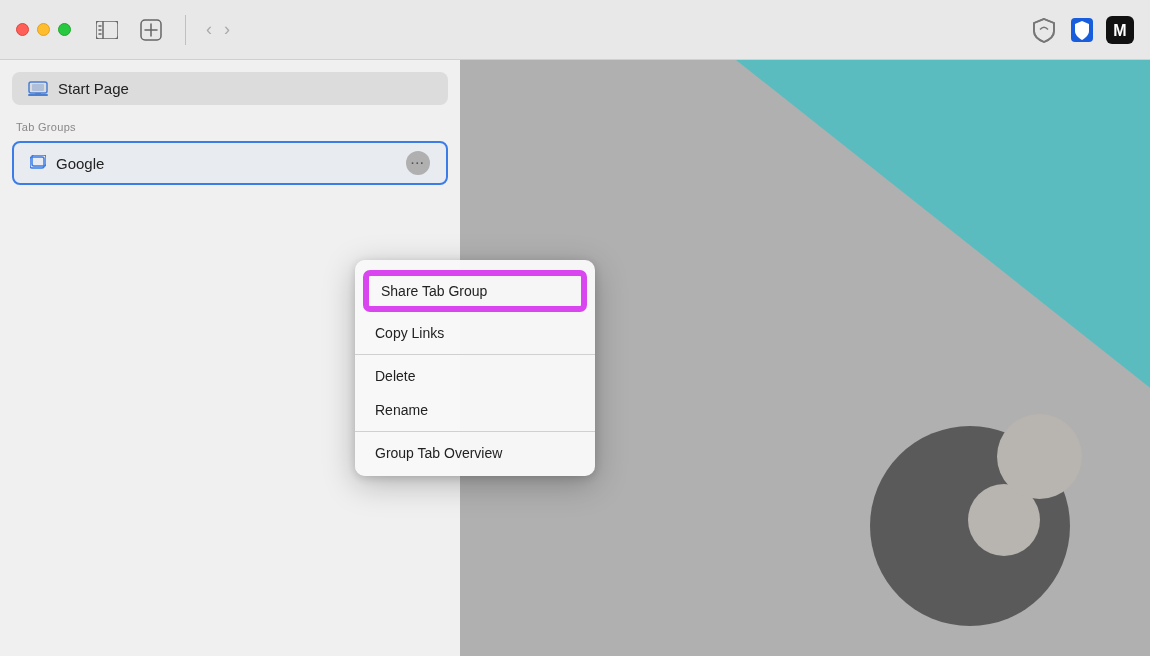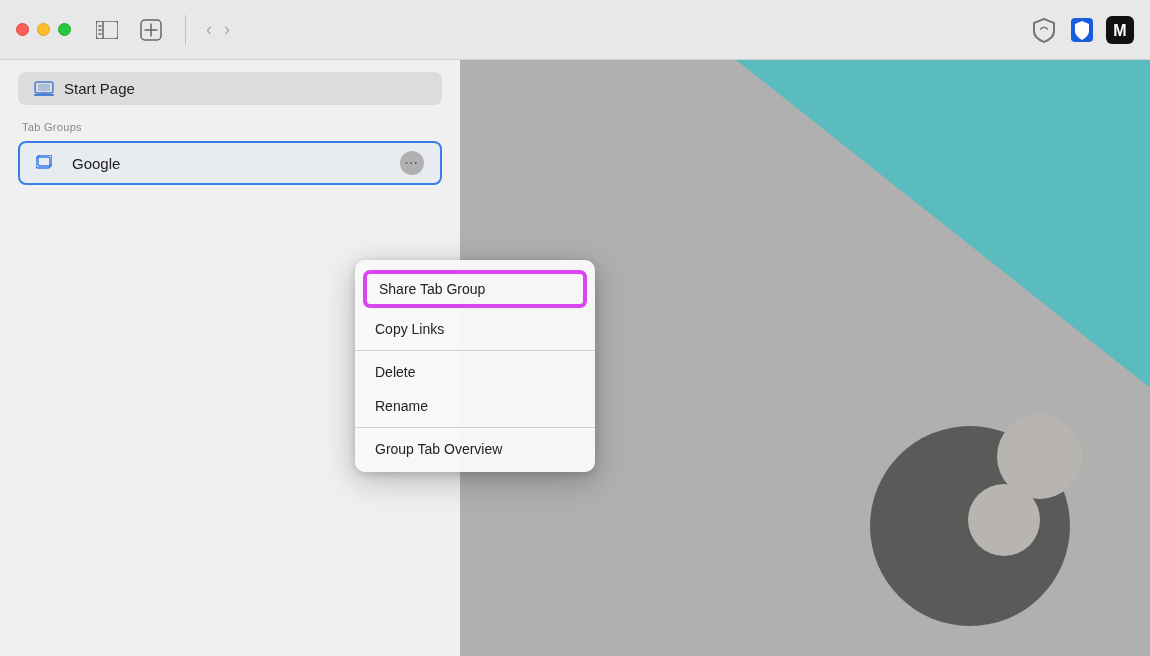--- a/index.html
+++ b/index.html
@@ -102,21 +102,21 @@
       flex: 1;
       display: flex;
       overflow: hidden;
     }
 
     
     .sidebar {
       width: 460px;
       background: #f0f0f0;
       flex-shrink: 0;
-      padding: 12px 6px;
+      padding: 12px 0;
       position: relative;
       z-index: 2;
     }
 
     .start-page-item {
       display: flex;
       align-items: center;
       gap: 10px;
       padding: 8px 16px;
       background: #dcdcdc;
@@ -141,21 +141,21 @@
       font-weight: 400;
       color: #888;
       padding: 4px 16px 8px 16px;
       text-transform: none;
       letter-spacing: 0.3px;
     }
 
     .tab-group-item {
       display: flex;
       align-items: center;
-      gap: 20px;
+      gap: 10px;
       padding: 8px 16px;
       margin: 0 12px 2px 12px;
       border-radius: 8px;
       cursor: pointer;
       position: relative;
     }
 
     .tab-group-item.active {
       border: 2px solid #3b7de8;
       background: rgba(59, 125, 232, 0.04);
@@ -203,21 +203,21 @@
     .menu-item {
       padding: 9px 20px;
       font-size: 14px;
       color: #222;
       cursor: pointer;
       position: relative;
     }
 
     .menu-item-highlighted-wrapper {
       margin: 4px 8px;
-      border: 4px solid #d946ef;
+      border: 6px solid #d946ef;
       border-radius: 7px;
       overflow: hidden;
     }
 
     .menu-item-highlighted-wrapper .menu-item {
       padding: 7px 12px;
       margin: 0;
     }
 
     .menu-separator {

